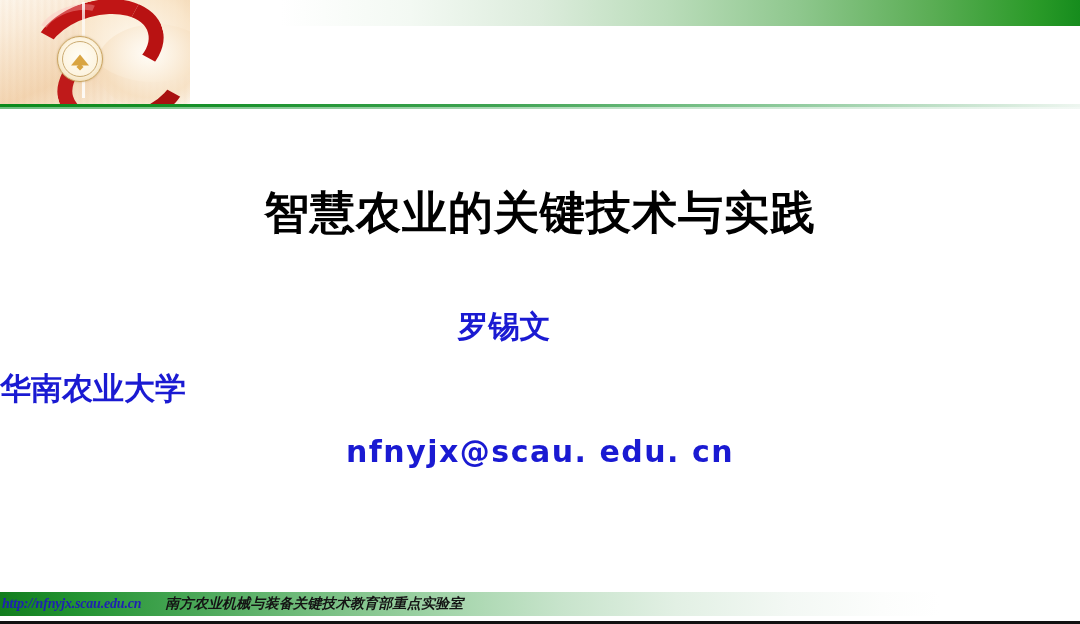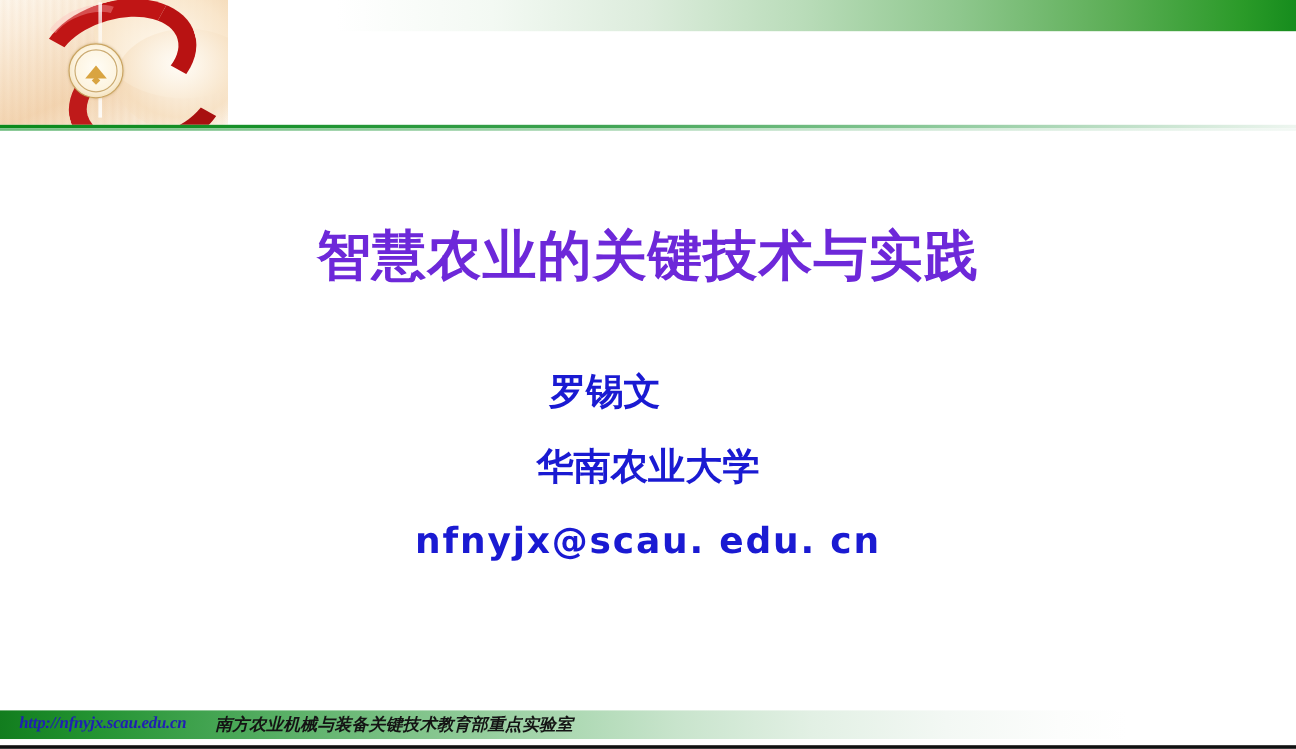--- a/index.html
+++ b/index.html
@@ -224,41 +224,41 @@
     position: absolute;
     left: 0;
     top: 79px;
     width: 1080px;
     text-align: center;
     font-family: "DejaVu Sans", "Liberation Sans", sans-serif;
     font-weight: bold;
     font-size: 45px;
     line-height: 1.15;
     letter-spacing: 1px;
-    color: #6d28d9;
+    color: #000000;
     white-space: nowrap;
   }
   .author {
     position: absolute;
     left: 0;
     top: 198px;
     width: 1008px;
     text-align: center;
     font-family: "DejaVu Sans", "Liberation Sans", sans-serif;
     font-weight: bold;
     font-size: 31px;
     color: #1a1ad2;
     white-space: nowrap;
   }
   .affiliation {
     position: absolute;
     left: 0;
     top: 260px;
     width: 1080px;
-    text-align: center;
+    text-align: left;
     font-family: "DejaVu Sans", "Liberation Sans", sans-serif;
     font-weight: bold;
     font-size: 31px;
     color: #1a1ad2;
     white-space: nowrap;
   }
   .email {
     position: absolute;
     left: 0;
     top: 326px;
@@ -285,21 +285,21 @@
       #47a655 20%,
       #73bd7e 33%,
       #a2d4a9 47%,
       #c8e4cc 60%,
       #e2f0e4 72%,
       #f3f8f4 84%,
       #fcfdfc 94%,
       #ffffff 100%);
     display: flex;
     align-items: center;
-    padding-left: 16px;
+    padding-left: 2px;
     box-sizing: border-box;
   }
   .footer-url {
     font-family: "Liberation Serif", "DejaVu Serif", serif;
     font-style: italic;
     font-weight: bold;
     font-size: 14px;
     color: #1f1fb4;
     white-space: nowrap;
     letter-spacing: -0.2px;

